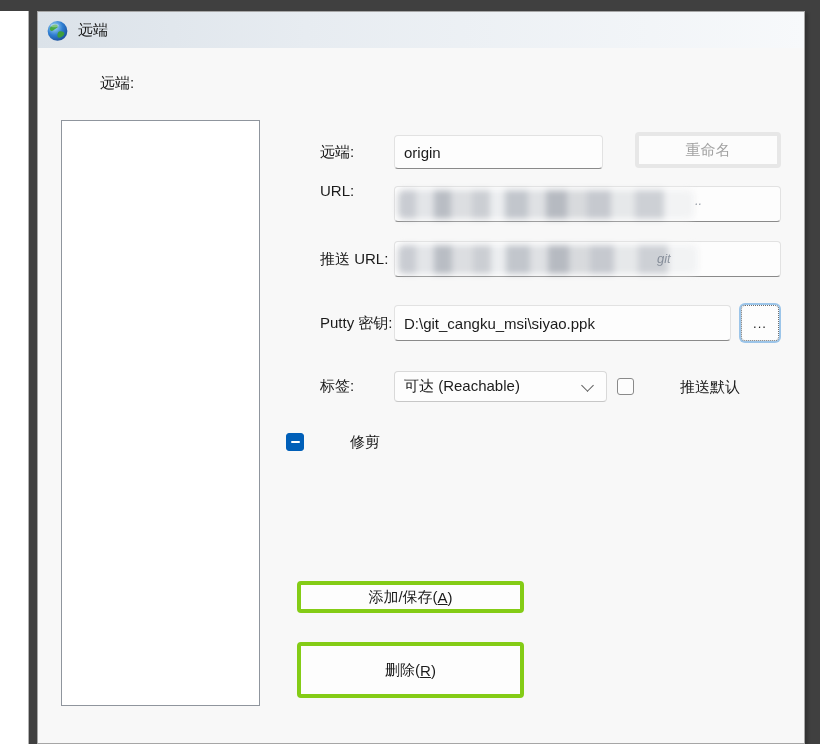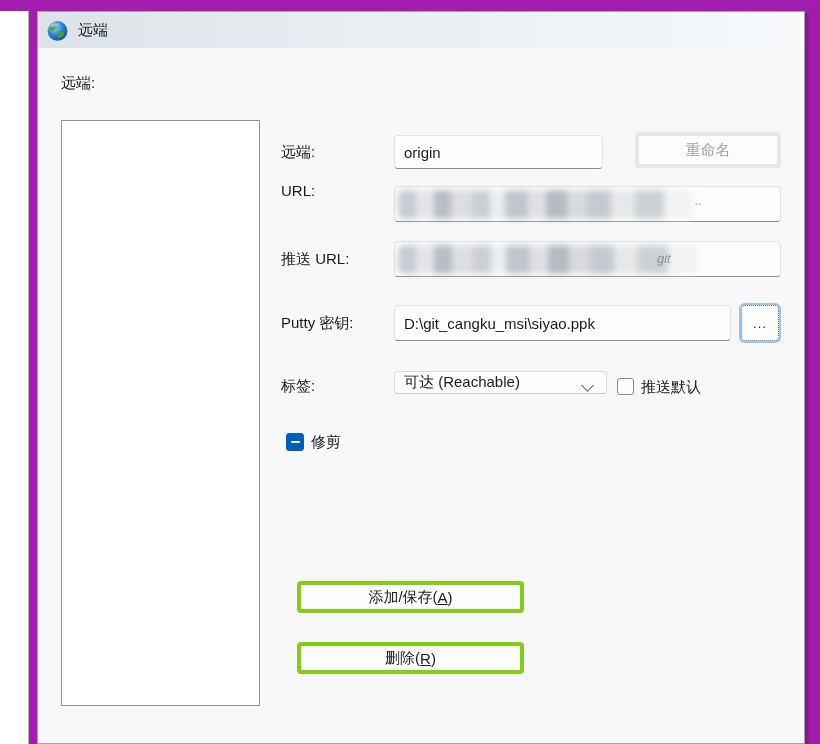--- a/index.html
+++ b/index.html
@@ -1,18 +1,18 @@
 <!DOCTYPE html>
 <html><head>
 <meta charset="utf-8">
 <style>
   html,body{margin:0;padding:0;}
   .screen{
     position:relative; width:820px; height:744px;
-    background:#a21caf; overflow:hidden;
+    background:#404040; overflow:hidden;
     font-family:"Liberation Sans", sans-serif;
     color:#1b1b1b; font-size:15px;
   }
   
   .tree-pane{
     position:absolute; left:0; top:11px; width:28px; height:733px;
     background:#ffffff; border-right:1px solid #b2b2b2;
   }
   
   .panel{
@@ -22,21 +22,21 @@
     box-sizing:border-box;
   }
   .hdr{
     position:absolute; left:0; top:0; width:100%; height:36px;
     background:linear-gradient(90deg,#dbe2e9 0%,#e7ecf1 35%,#f7f9fb 100%);
     display:flex; align-items:center; gap:9px; padding-left:8px; box-sizing:border-box;
   }
   .hdr-title{font-size:15px; color:#1c1c1c;}
   .globe{width:23px;height:23px;display:block;}
 
-  .lbl{position:absolute; white-space:nowrap; color:#1b1b1b;}
+  .lbl{position:absolute; white-space:nowrap; color:#1b1b1b;margin-left:39px;}
 
   .listbox{
     position:absolute; left:23px; top:108px; width:199px; height:586px;
     background:#ffffff; border:1px solid #8f959d; box-sizing:border-box;
   }
 
   .txt{
     position:absolute; box-sizing:border-box;
     background:#fdfdfd; border:1px solid #e2e2e2; border-bottom:1px solid #8a8a8a;
     border-radius:4px; font-family:Liberation Sans, sans-serif;
@@ -131,37 +131,37 @@
     <div class="txt" style="left:356px; top:229px; width:387px; height:36px;text-align:center;">
       <div class="censor" style="width:300px;"></div>
       <span class="remnant" style="left:262px; top:9px;">git</span>
     </div>
 
     <div class="lbl" style="left:243px; top:302px;">Putty 密钥:</div>
     <input class="txt" style="left: 356px; top: 293px; width: 337px; height: 36px;" value="D:\git_cangku_msi\siyao.ppk">
     <div class="browse" style="left:703px; top:293px; width:38px; height:36px;">...</div>
 
     <div class="lbl" style="left:243px; top:365px;">标签:</div>
-    <div class="combo" style="left:356px; top:359px; width:213px; height:23px;">
+    <div class="combo" style="left:356px; top:359px; width:213px; height:31px;">
       <span>可达 (Reachable)</span>
       <span class="chev"></span>
     </div>
     <span class="chk" style="left:579px; top:366px;"></span>
     <div class="lbl" style="left:603px; top:366px;">推送默认</div>
 
     <span class="chk mixed" style="left:248px; top:421px; width:18px; height:18px;">
         <span class="dash"></span>
       </span>
     <div class="lbl" style="left:273px; top:421px;">修剪</div>
 
     <div class="btn" style="left:259px; top:569px; width:227px; height:32px;">
       <span>添加/保存(</span>
         <u>A</u>
         <span>)</span>
     </div>
-    <div class="btn" style="left:259px; top:630px; width:227px; height:32px;">
+    <div class="btn" style="left:259px; top:630px; width:227px; height:56px;">
       <span>删除(</span>
         <u>R</u>
         <span>)</span>
     </div>
 
   </div>
 </div>
 
 </body></html>

